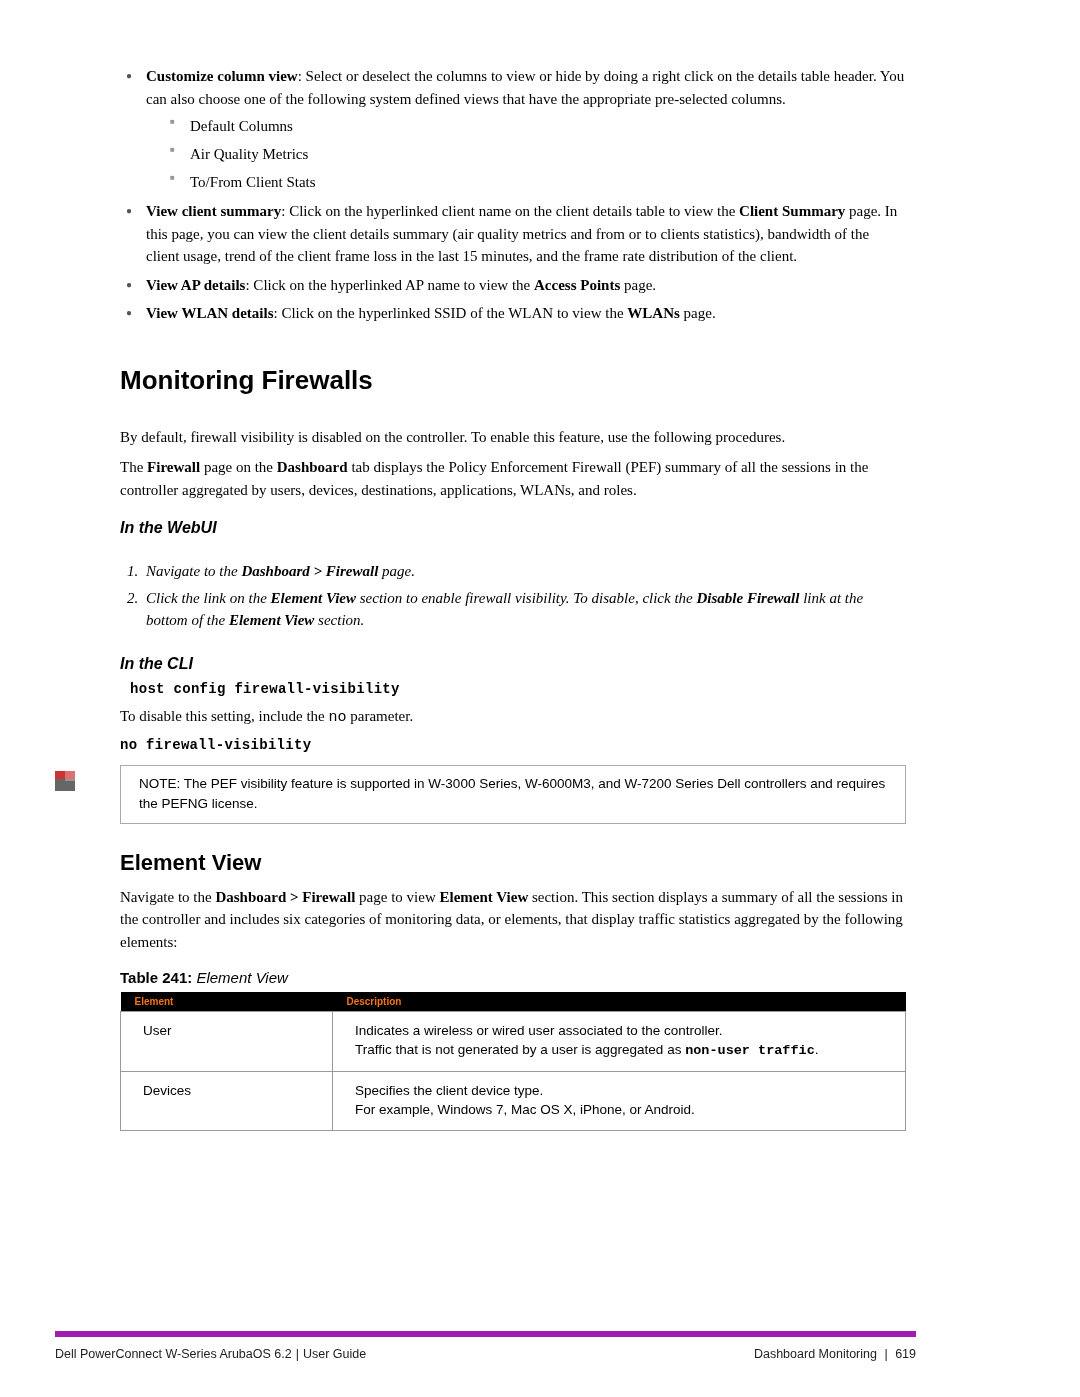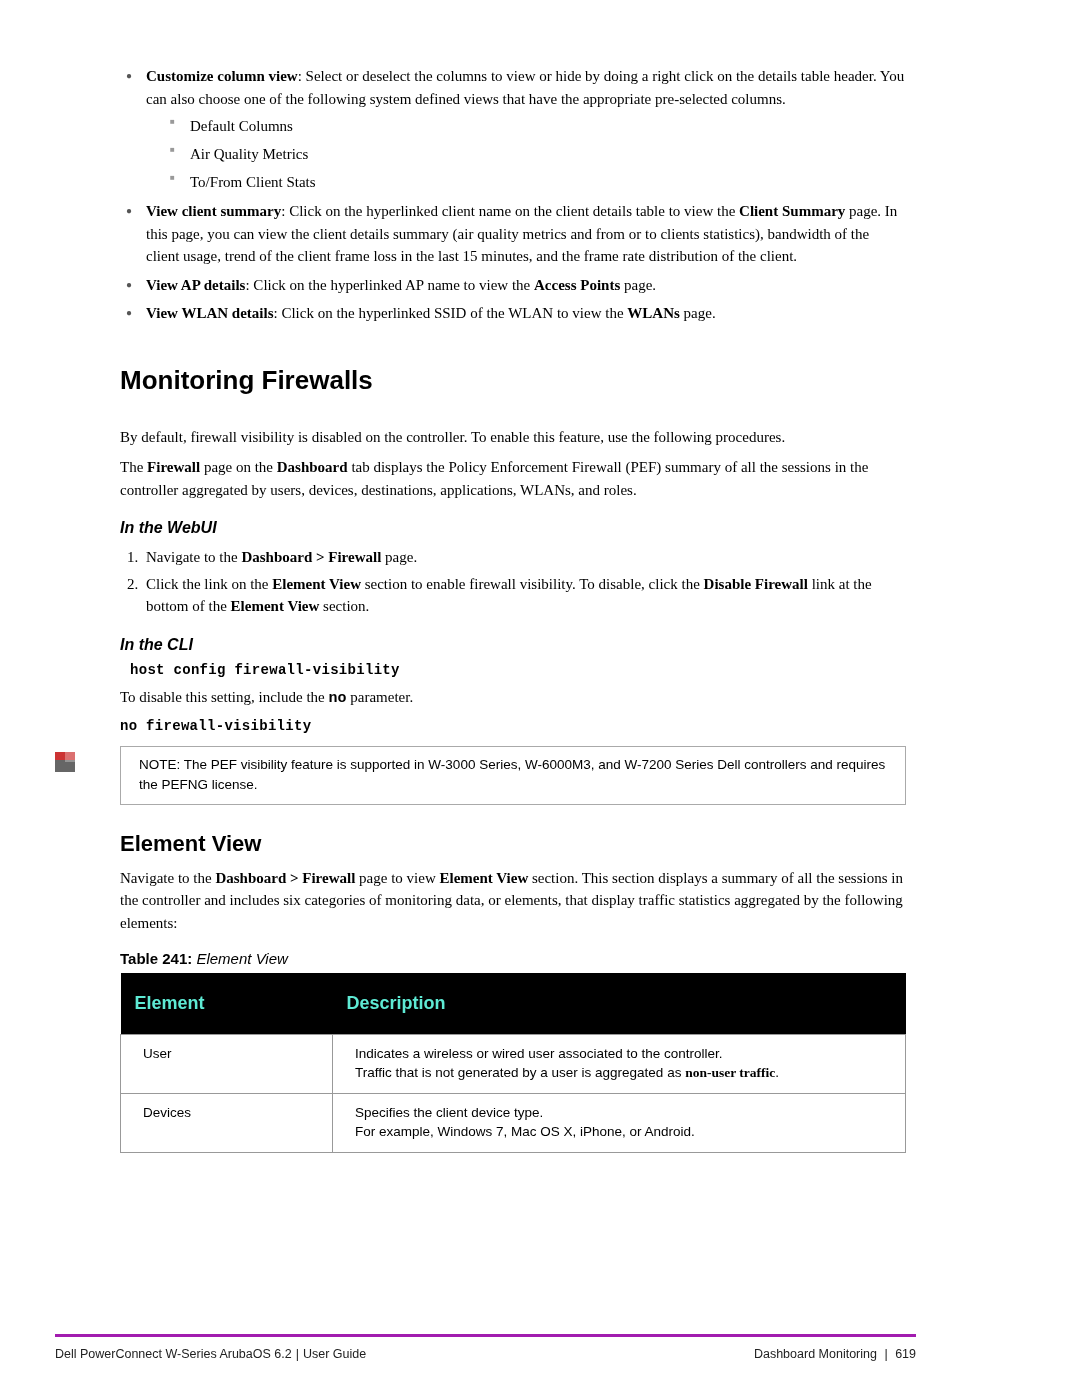--- a/index.html
+++ b/index.html
@@ -77,37 +77,38 @@
   h3.subsub {
     font-family: Arial, Helvetica, sans-serif;
     font-weight: bold;
     font-size: 16px;
     margin: 18px 0 8px 0;
     font-style: italic;
   }
   p { margin: 8px 0; line-height: 1.5; }
   ol.steps {
     padding-left: 22px;
-    margin: 9px 0;
+    margin: 23px 0;
+    font-style: italic;
   }
   ol.steps li {
     margin-bottom: 4px;
     line-height: 1.5;
     padding-left: 4px;
   }
   .code {
     font-family: Liberation Mono, monospace;
     font-weight: bold;
     font-size: 14px;
     letter-spacing: 0.3px;
     margin: 4px 0 4px 10px;
   }
   .code-inline {
     font-family: 'Courier New', monospace;
-    font-weight: bold;
+    font-weight: normal;
   }
   .note-row {
     display: flex;
     align-items: flex-start;
     margin: 12px 0 8px -65px;
   }
   .note-icon {
     width: 20px;
     height: 20px;
     margin-right: 45px;
@@ -142,40 +143,40 @@
   .table-caption .tc-bold { font-weight: bold; }
   .table-caption .tc-ital { font-style: italic; }
   table.element-table {
     width: 100%;
     border-collapse: collapse;
     font-family: Arial, Helvetica, sans-serif;
     font-size: 13.5px;
   }
   table.element-table th {
     background: #000;
-    color: #5eead4;
+    color: #f97316;
     text-align: left;
-    padding: 20px 14px;
-    font-weight: bold;
-    font-size: 18px;
+    padding: 4px 14px;
+    font-weight: bold;
+    font-size: 10px;
   }
   table.element-table td {
     border: 1px solid #999;
     padding: 10px 22px;
     vertical-align: top;
     line-height: 1.4;
   }
   table.element-table th:first-child,
   table.element-table td:first-child { width: 27%; }
   .footer {
     position: absolute;
     bottom: 36px;
     left: 55px;
     right: 55px;
-    border-top: 3px solid #a21caf;
+    border-top: 6px solid #a21caf;
     padding-top: 10px;
     display: flex;
     justify-content: space-between;
     font-family: Arial, Helvetica, sans-serif;
     font-size: 12.5px;
     color: #222;
   }
   .footer .sep { margin: 0 4px; }
 </style>
 </head>
@@ -247,21 +248,21 @@
         <tr>
           <th>Element</th>
           <th>Description</th>
         </tr>
       </thead>
       <tbody>
         <tr>
           <td>User</td>
           <td>
             <span>Indicates a wireless or wired user associated to the controller.</span><br>
-            <span>Traffic that is not generated by a user is aggregated as </span><span class="bold" style="font-family:Liberation Serif, serif">non-user traffic</span><span>.</span>
+            <span>Traffic that is not generated by a user is aggregated as </span><span class="bold" style="font-family:Liberation Mono, monospace">non-user traffic</span><span>.</span>
           </td>
         </tr>
         <tr>
           <td>Devices</td>
           <td>
             <span>Specifies the client device type.</span><br>
             <span>For example, Windows 7, Mac OS X, iPhone, or Android.</span>
           </td>
         </tr>
       </tbody>

